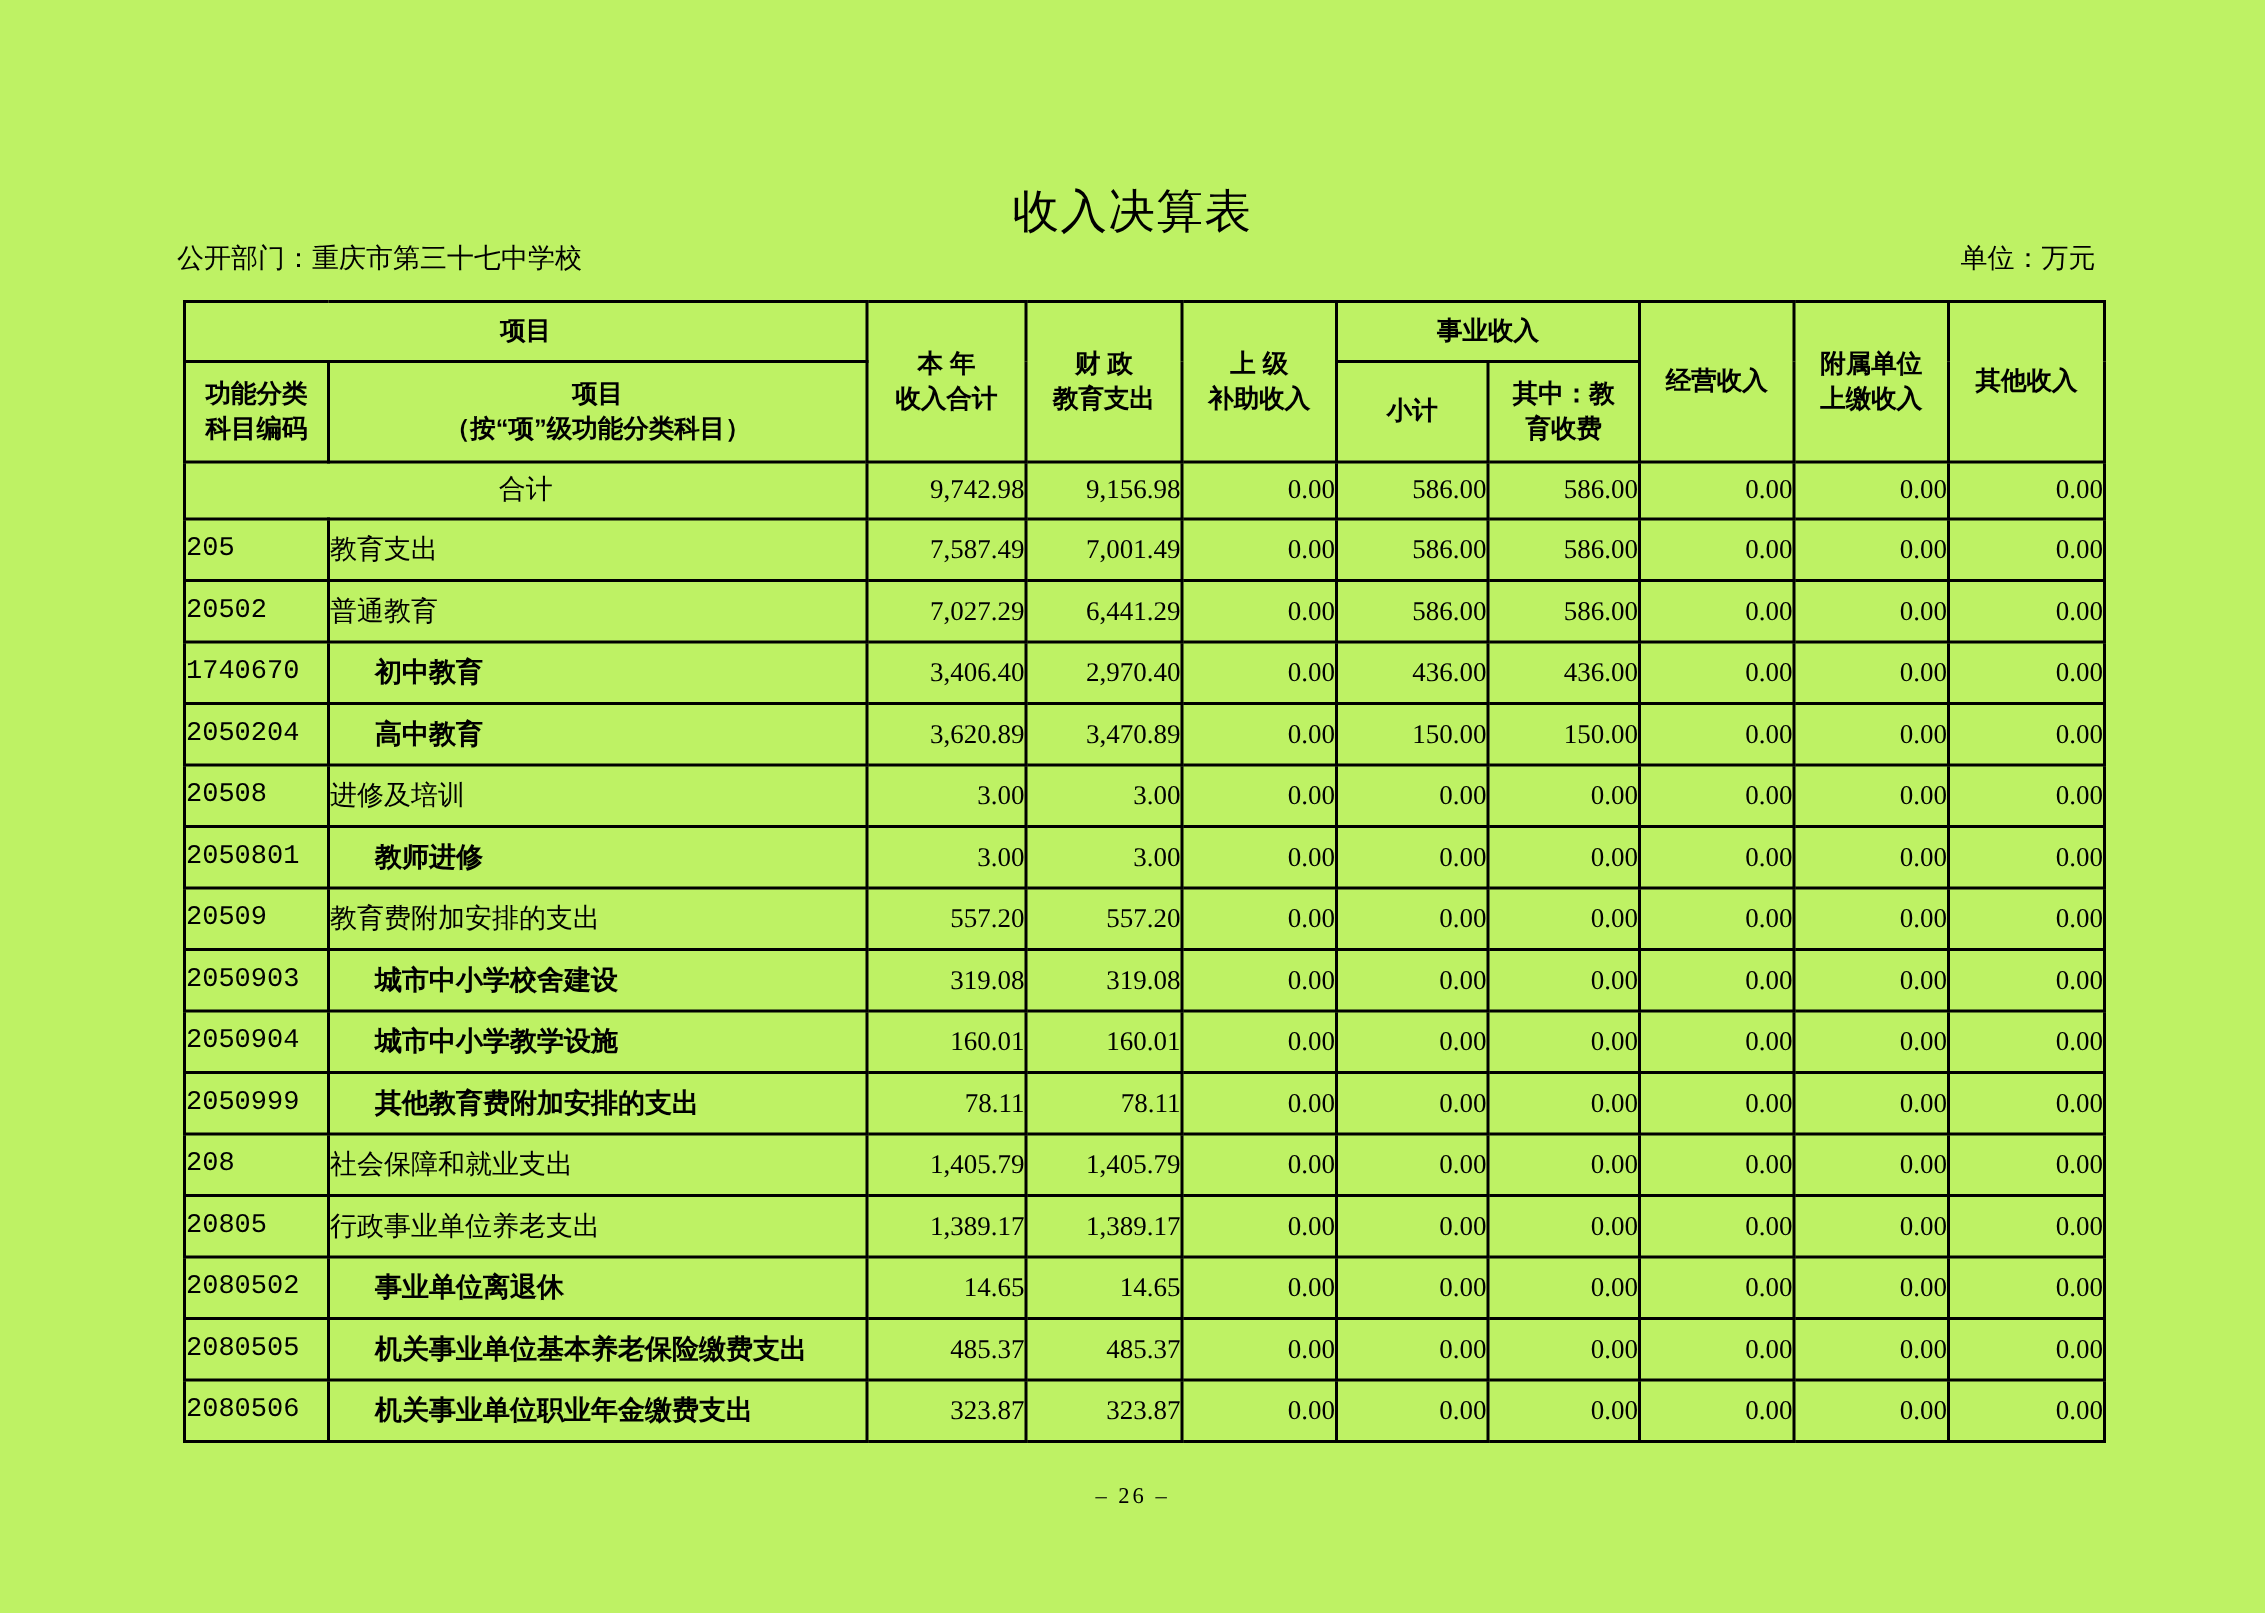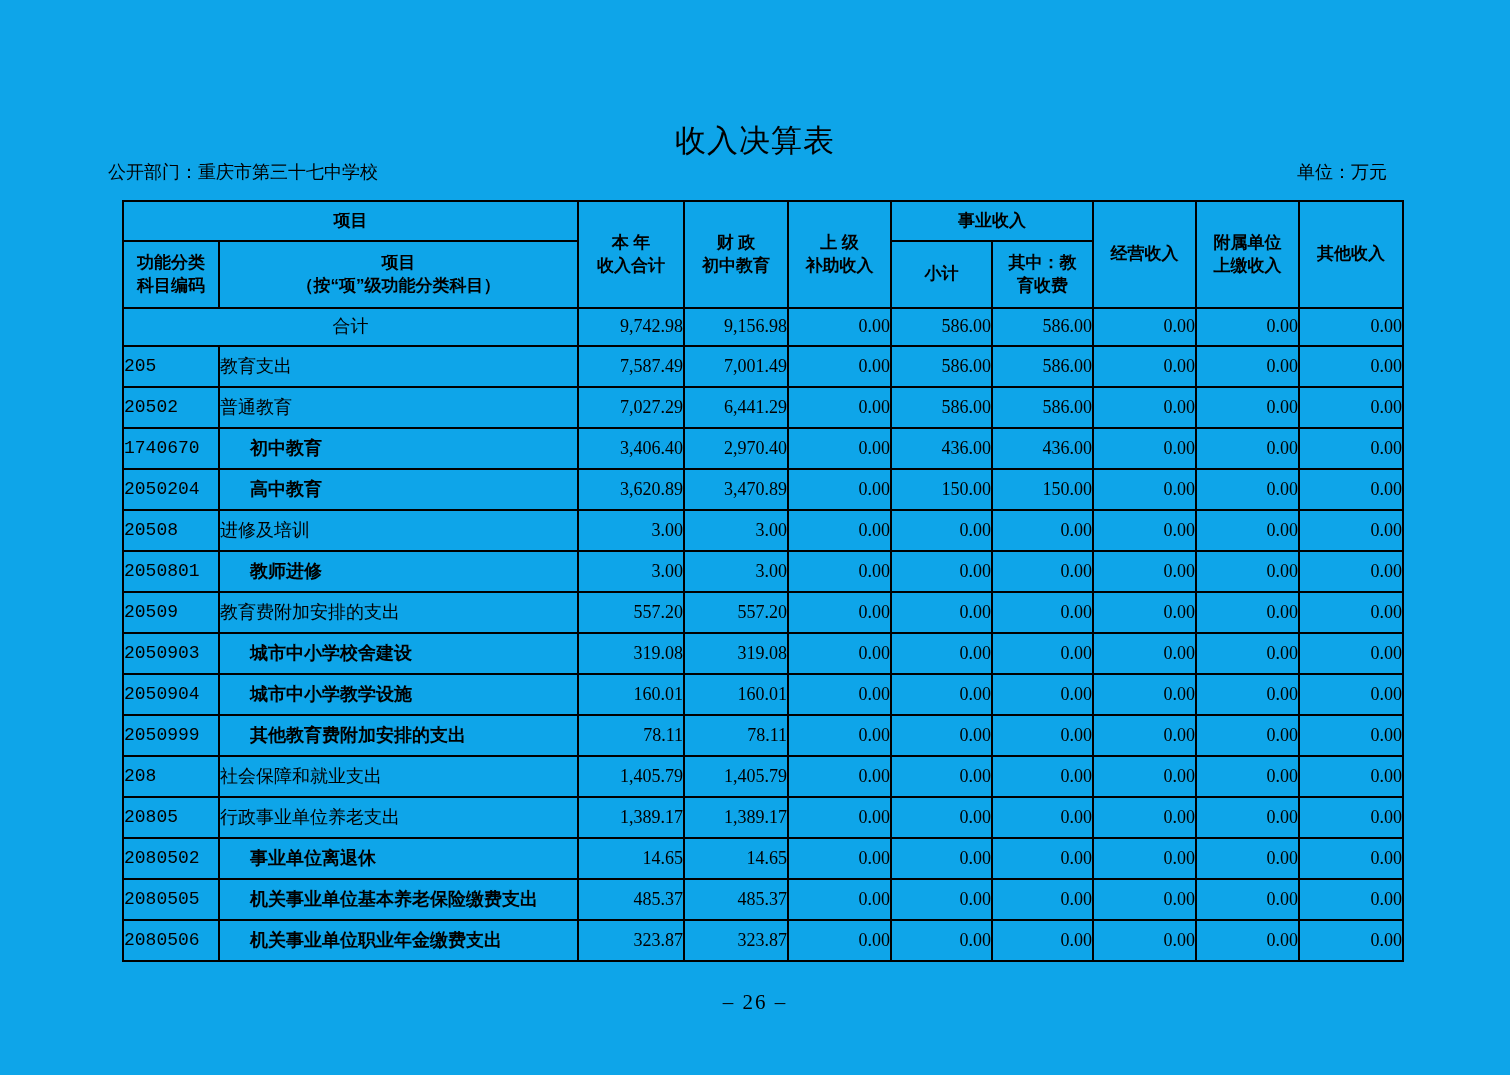--- a/index.html
+++ b/index.html
@@ -4,38 +4,38 @@
 <style>
   html, body {
     margin: 0;
     padding: 0;
     background: #ffffff;
   }
   .sheet {
     position: relative;
     width: 1510px;
     height: 1075px;
-    background: #0ea5e9;
+    background: #bef264;
     color: #000000;
     font-family: "Liberation Serif", "DejaVu Serif", serif;
     overflow: hidden;
   }
   .title {
     position: absolute;
     top: 120px;
     left: 0;
     width: 100%;
     text-align: center;
     font-size: 31px;
     letter-spacing: 1px;
   }
   .info-row {
     position: absolute;
     top: 160px;
-    left: 108px;
+    left: 118px;
     width: 1279px;
     display: flex;
     justify-content: space-between;
     font-size: 18px;
   }
   table.income-table {
     position: absolute;
     top: 200px;
     left: 122px;
     width: 1280px;
@@ -86,21 +86,21 @@
   td.num {
     text-align: right;
     padding-right: 10px;
   }
   .page-number {
     position: absolute;
     top: 990px;
     left: 0;
     width: 100%;
     text-align: center;
-    font-size: 21px;
+    font-size: 15px;
     letter-spacing: 2px;
   }
 </style>
 </head>
 <body>
 
 <div class="sheet">
 
   <div class="title">收入决算表</div>
 
@@ -121,21 +121,21 @@
       <col style="width:103px">
       <col style="width:103px">
       <col style="width:104px">
     </colgroup>
     <thead>
       <tr class="h1">
         <th colspan="2">项目</th>
         <th rowspan="2">本 年
 收入合计</th>
         <th rowspan="2">财 政
-初中教育</th>
+教育支出</th>
         <th rowspan="2">上 级
 补助收入</th>
         <th colspan="2">事业收入</th>
         <th rowspan="2">经营收入</th>
         <th rowspan="2">附属单位
 上缴收入</th>
         <th rowspan="2">其他收入</th>
       </tr>
       <tr class="h2">
         <th>功能分类

